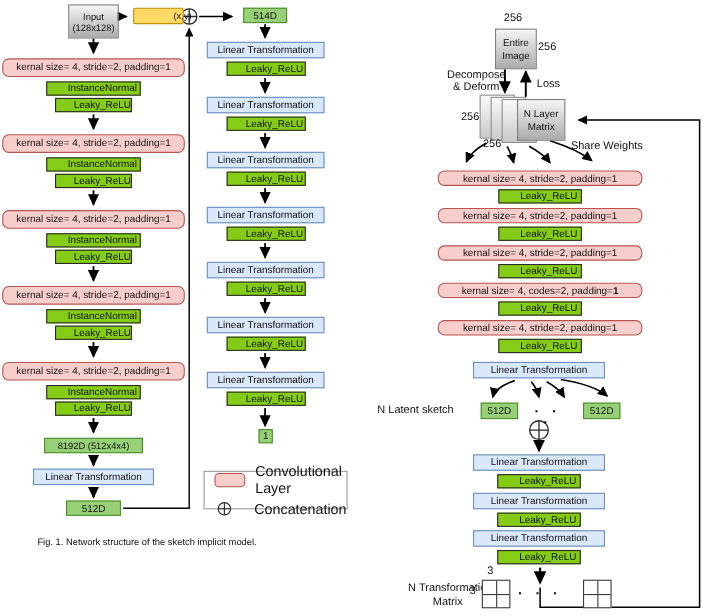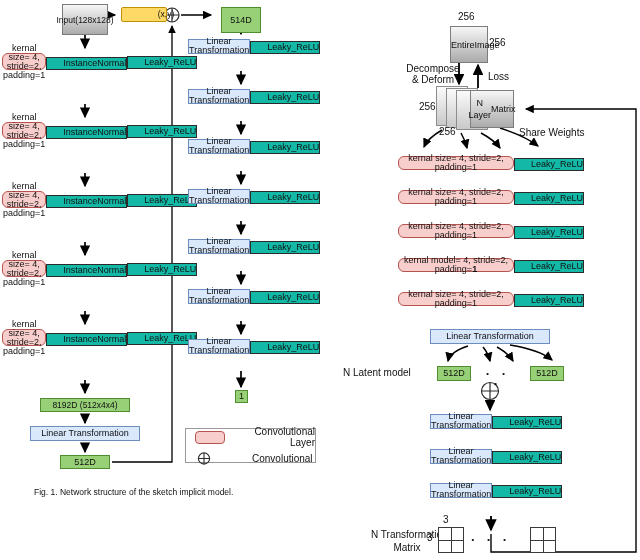--- a/index.html
+++ b/index.html
@@ -5,33 +5,33 @@
   html,body{margin:0;padding:0;background:#fff;}
   #page{position:relative;width:640px;height:560px;background:#fff;
         font-family:"Liberation Sans", sans-serif;color:#111;overflow:hidden;}
   #wires{position:absolute;left:0;top:0;width:640px;height:560px;}
   .abs{position:absolute;}
   .box{box-sizing:border-box;display:flex;align-items:center;justify-content:center;
        text-align:center;background:#fff;font-size:9px;line-height:1;}
   .pink{background:#f8cecc;border:1px solid #b85450;border-radius:6px;}
   .blue{background:#dae8fc;border:1px solid #6c8ebf;}
   .green{background:#97d077;border:1px solid #4f8f2f;}
-  .white{background:#14b8a6;border:1.2px solid #2b2b2b;padding-left:16px;}
+  .white{background:#84cc16;border:1.2px solid #2b2b2b;padding-left:16px;}
   .gray{background:linear-gradient(#f6f6f6,#ababab);border:1px solid #7d7d7d;}
   .graylite{background:linear-gradient(#fbfbfb,#c9c9c9);border:1px solid #8d8d8d;}
   .yellow{background:#ffd966;border:1px solid #bf9000;border-radius:2px;}
   .lbl{font-size:10px;line-height:11px;white-space:nowrap;}
-  .col{display:flex;flex-direction:row;align-items:center;}
+  .col{display:flex;flex-direction:column;align-items:center;}
   .matrix{box-sizing:border-box;width:26px;height:26px;border:1px solid #3a3a3a;background:
     linear-gradient(#3a3a3a,#3a3a3a) 50% 0/1px 100% no-repeat,
     linear-gradient(#3a3a3a,#3a3a3a) 0 50%/100% 1px no-repeat,#fff;}
   .dots{font-size:13px;font-weight:bold;letter-spacing:4px;line-height:10px;}
   .legendbox{box-sizing:border-box;border:1px solid #9a9a9a;background:#fff;
      display:flex;flex-direction:column;justify-content:center;gap:4px;padding-left:9px;}
-  .legrow{display:flex;align-items:center;gap:21px;font-size:10px;text-align:right;}
+  .legrow{display:flex;align-items:center;gap:9px;font-size:13px;}
   .swatch{width:36px;height:11px;background:#f8cecc;border:1px solid #b85450;border-radius:4px;}
   .cap{font-size:8.5px;}
 </style>
 </head>
 <body>
 
 <div id="page">
 
   <svg id="wires" viewBox="0 0 640 560">
     <defs>
@@ -115,21 +115,21 @@
   <div class="abs col" style="left:2px;top:329px;width:166px;">
     <div class="box pink" style="width:166px;height:17px;">kernal size= 4, stride=2, padding=1</div>
     <div class="box white" style="width:86px;height:13px;margin-top:4px;">InstanceNormal</div>
     <div class="box white" style="width:70px;height:13px;margin-top:2px;">Leaky_ReLU</div>
   </div>
 
   <div class="abs box green" style="left:40px;top:398px;width:90px;height:14px;font-size:8.5px;">8192D (512x4x4)</div>
   <div class="abs box blue" style="left:30px;top:426px;width:110px;height:15px;">Linear Transformation</div>
   <div class="abs box green" style="left:60px;top:455px;width:50px;height:14px;">512D</div>
 
-  <div class="abs box green" style="left:221px;top:7px;width:40px;height:26px;">514D</div>
+  <div class="abs box green" style="left:221px;top:7px;width:40px;height:14px;">514D</div>
 
   <div class="abs col" style="left:188px;top:38px;width:107px;">
     <div class="box blue" style="width:107px;height:15px;">Linear Transformation</div>
     <div class="box white" style="width:72px;height:13px;margin-top:3px;">Leaky_ReLU</div>
   </div>
   <div class="abs col" style="left:188px;top:88px;width:107px;">
     <div class="box blue" style="width:107px;height:15px;">Linear Transformation</div>
     <div class="box white" style="width:72px;height:13px;margin-top:3px;">Leaky_ReLU</div>
   </div>
   <div class="abs col" style="left:188px;top:138px;width:107px;">
@@ -160,28 +160,28 @@
       <span class="swatch"></span>
       <span>Convolutional Layer</span>
     </div>
     <div class="legrow">
       <svg width="36" height="13">
         <g stroke="#2b2b2b" stroke-width="1.1" fill="none">
           <circle cx="9" cy="6.5" r="5.6"></circle>
             <path d="M3.4,6.5 L14.6,6.5 M9,0.9 L9,12.1"></path>
         </g>
       </svg>
-      <span>Convolutional</span>
+      <span>Concatenation</span>
     </div>
   </div>
 
   <div class="abs cap" style="left:2px;top:487px;padding-left:32px;">Fig. 1. Network structure of the sketch implicit model.</div>
 
   <div class="abs lbl" style="left:458px;top:11px;">256</div>
-  <div class="abs box gray col" style="left:450px;top:26px;width:38px;height:37px;font-size:9px;line-height:12px;justify-content:space-between;">
+  <div class="abs box gray col" style="left:450px;top:26px;width:38px;height:37px;font-size:9px;line-height:12px;">
     <span>Entire</span>
     <span>Image</span>
   </div>
   <div class="abs lbl" style="left:489px;top:37px;">256</div>
   <div class="abs lbl" style="left:388px;top:63px;width:58px;text-align:center;margin-left:16px;">
     <div>Decompose</div>
     <div>&amp; Deform</div>
   </div>
   <div class="abs lbl" style="left:488px;top:71px;text-align:center;">Loss</div>
 
@@ -203,32 +203,32 @@
   <div class="abs col" style="left:398px;top:189px;width:186px;">
     <div class="box pink" style="width:186px;height:14px;">kernal size= 4, stride=2, padding=1</div>
     <div class="box white" style="width:76px;height:13px;margin-top:3px;">Leaky_ReLU</div>
   </div>
   <div class="abs col" style="left:398px;top:223px;width:186px;">
     <div class="box pink" style="width:186px;height:14px;">kernal size= 4, stride=2, padding=1</div>
     <div class="box white" style="width:76px;height:13px;margin-top:3px;">Leaky_ReLU</div>
   </div>
   <div class="abs col" style="left:398px;top:257px;width:186px;">
     <div class="box pink" style="width:186px;height:14px;">
-      <span><span>kernal model= 4, stride=2, padding=</span><b>1</b></span>
+      <span><span>kernal size= 4, codes=2, padding=</span><b>1</b></span>
     </div>
     <div class="box white" style="width:76px;height:13px;margin-top:3px;">Leaky_ReLU</div>
   </div>
   <div class="abs col" style="left:398px;top:291px;width:186px;">
     <div class="box pink" style="width:186px;height:14px;">kernal size= 4, stride=2, padding=1</div>
     <div class="box white" style="width:76px;height:13px;margin-top:3px;">Leaky_ReLU</div>
   </div>
 
   <div class="abs box blue" style="left:430px;top:329px;width:120px;height:15px;">Linear Transformation</div>
 
-  <div class="abs lbl" style="left:343px;top:367px;">N Latent model</div>
+  <div class="abs lbl" style="left:343px;top:367px;">N Latent sketch</div>
   <div class="abs box green" style="left:437px;top:366px;width:34px;height:15px;">512D</div>
   <div class="abs dots" style="left:478px;top:369px;width:40px;text-align:center;">· · ·</div>
   <div class="abs box green" style="left:530px;top:366px;width:34px;height:15px;">512D</div>
 
   <div class="abs col" style="left:430px;top:413px;width:120px;">
     <div class="box blue" style="width:120px;height:15px;">Linear Transformation</div>
     <div class="box white" style="width:76px;height:13px;margin-top:3px;">Leaky_ReLU</div>
   </div>
   <div class="abs col" style="left:430px;top:448px;width:120px;">
     <div class="box blue" style="width:120px;height:15px;">Linear Transformation</div>

